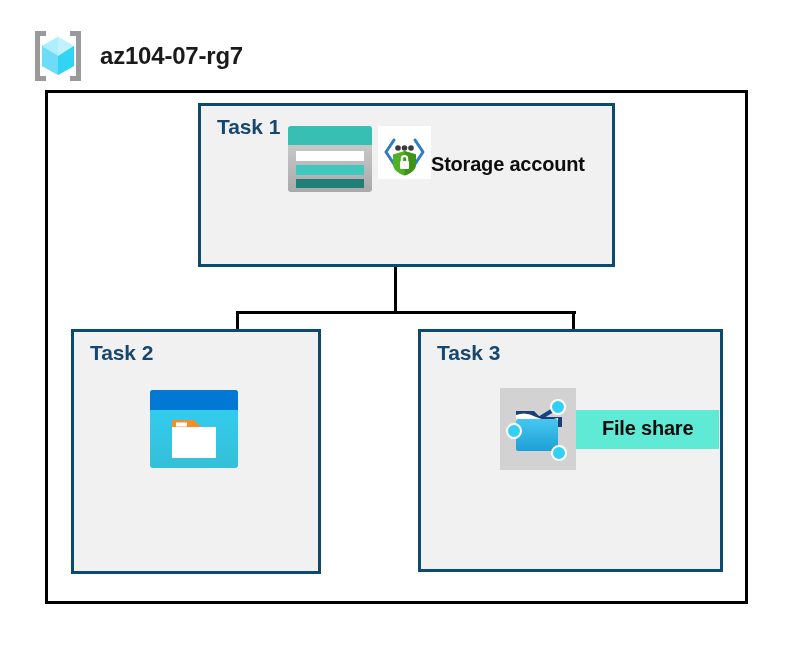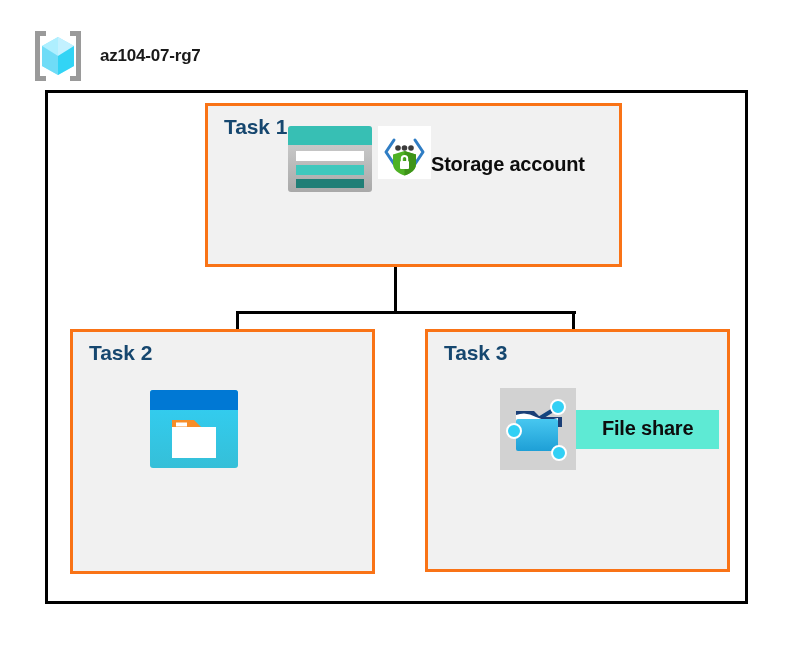--- a/index.html
+++ b/index.html
@@ -29,21 +29,21 @@
     display: flex;
     align-items: center;
     gap: 14px;
   }
   .rg-icon {
     width: 56px;
     height: 56px;
     display: block;
   }
   .rg-title {
-    font-size: 17px;
+    font-size: 24px;
     font-weight: bold;
     color: #1a1a1a;
     letter-spacing: -0.2px;
     white-space: nowrap;
   }
 
   
   .rg-box {
     position: absolute;
     left: 45px;
@@ -52,26 +52,25 @@
     height: 514px;
     border: 3px solid #000000;
     background: #ffffff;
     box-sizing: border-box;
   }
 
   
   .task-box {
     position: absolute;
     background: #f1f1f1;
-    border: 3px solid #f97316;
+    border: 3px solid #0c4a6e;
     box-sizing: border-box;
-    margin-left: 7px;
   }
   .task-box.t1 { left: 198px; top: 103px;  width: 417px; height: 164px; }
-  .task-box.t2 { left: 63px;  top: 329px;  width: 305px; height: 245px; }
+  .task-box.t2 { left: 71px;  top: 329px;  width: 250px; height: 245px; }
   .task-box.t3 { left: 418px; top: 329px;  width: 305px; height: 243px; }
 
   .task-label {
     position: absolute;
     left: 16px;
     top: 9px;
     font-size: 21px;
     font-weight: bold;
     color: #16476f;
     letter-spacing: -0.1px;

